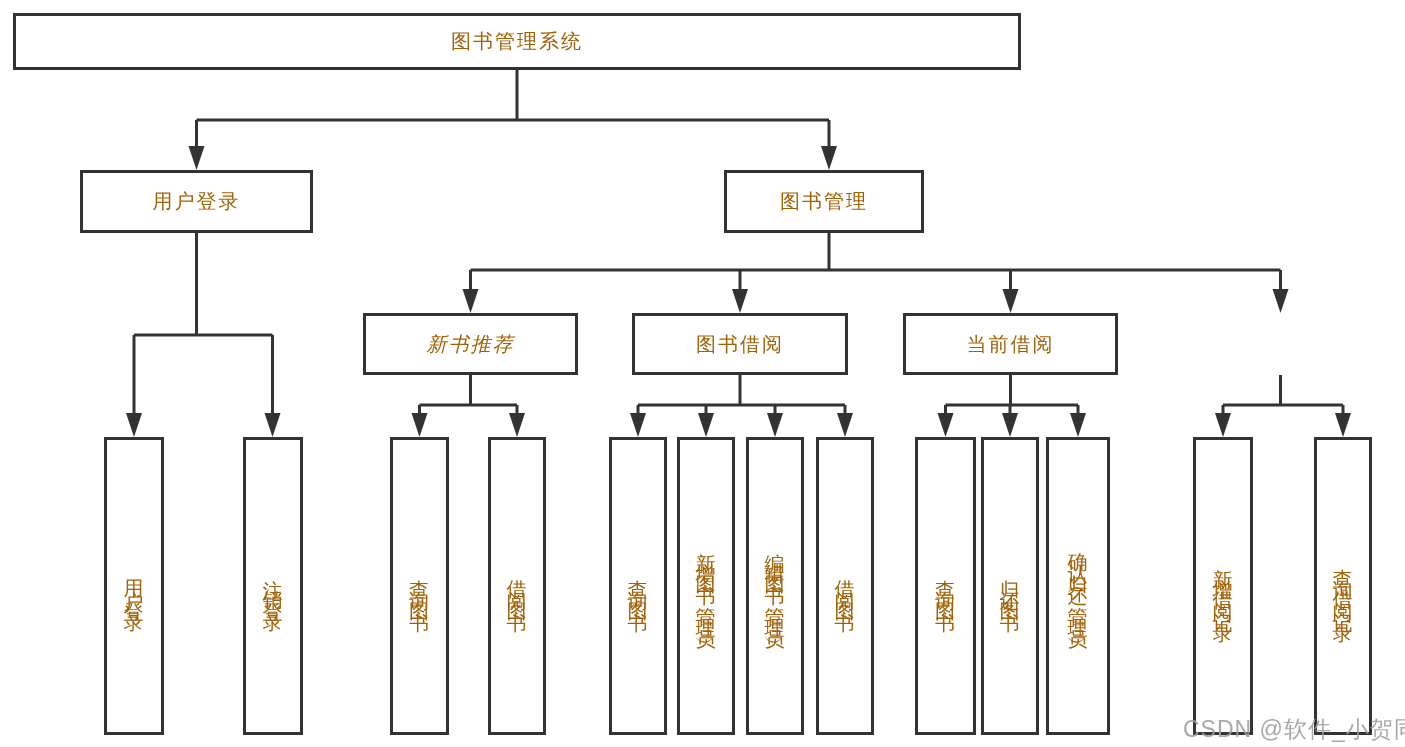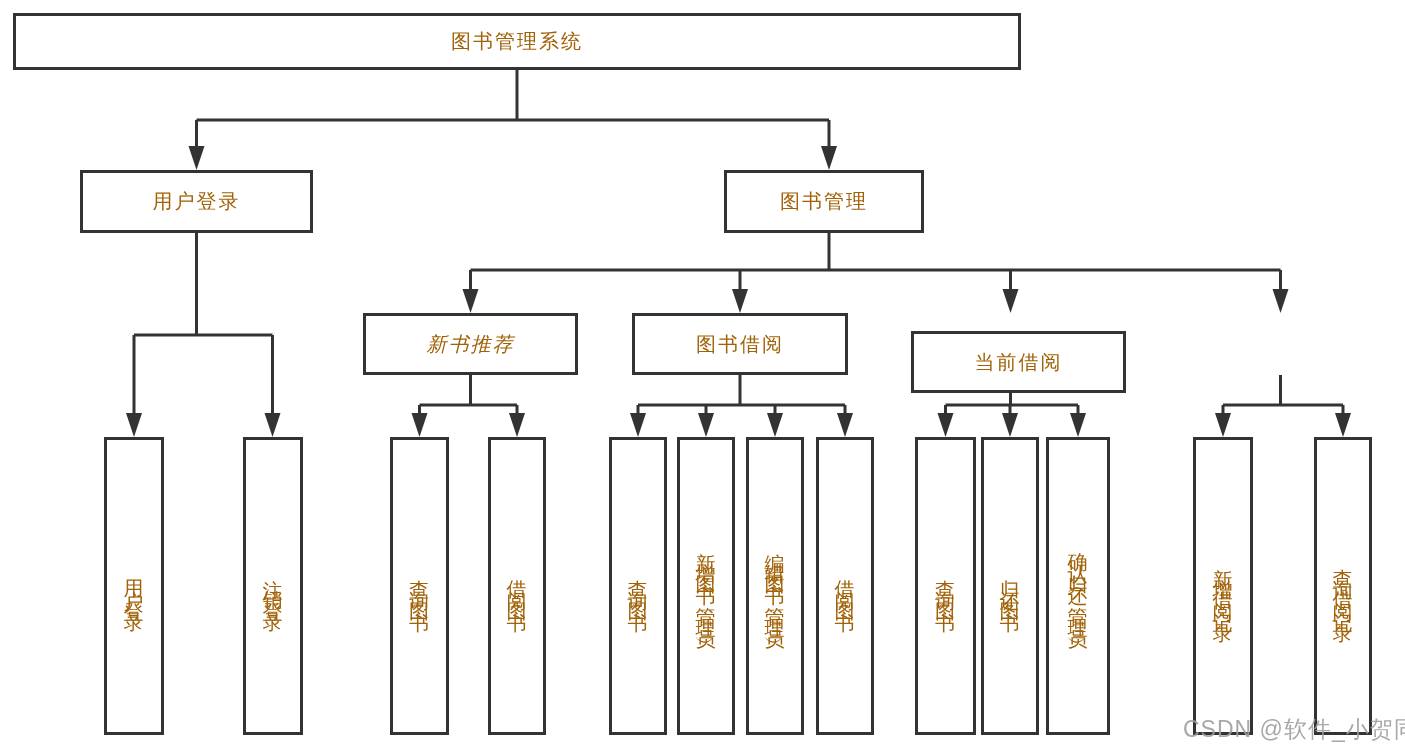--- a/index.html
+++ b/index.html
@@ -116,21 +116,21 @@
     </g>
   </svg>
 
   <div class="box" style="left:13px; top:13px; width:1008px; height:57px;">图书管理系统</div>
 
   <div class="box" style="left:80px; top:170px; width:233px; height:63px;">用户登录</div>
   <div class="box" style="left:711px; top:170px; width:200px; height:63px;margin-left:13px;">图书管理</div>
 
   <div class="box" style="left:363px; top:313px; width:215px; height:62px;font-style:italic;">新书推荐</div>
   <div class="box" style="left:632px; top:313px; width:216px; height:62px;">图书借阅</div>
-  <div class="box" style="left:903px; top:331px; width:215px; height:62px;margin-left:8px;">当前借阅</div>
+  <div class="box" style="left:903px; top:313px; width:215px; height:62px;">当前借阅</div>
 
   <div class="box vbox" style="left:104px; top:437px; width:60px; height:298px;">
     <span>用户登录</span>
   </div>
   <div class="box vbox" style="left:243px; top:437px; width:60px; height:298px;">
     <span>注销登录</span>
   </div>
 
   <div class="box vbox" style="left:390px; top:437px; width:59px; height:298px;">
     <span>查询图书</span>

